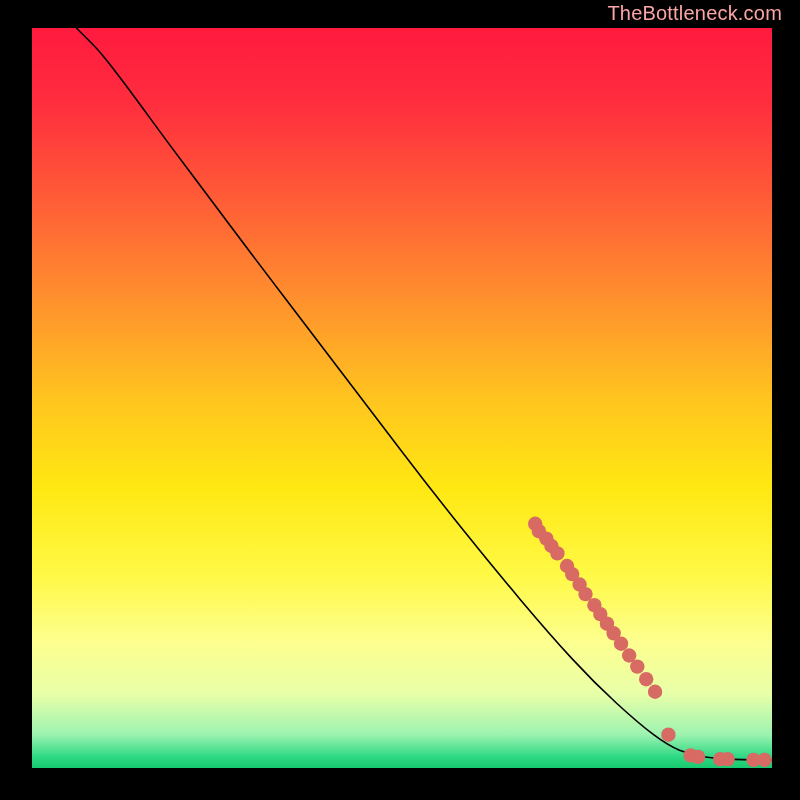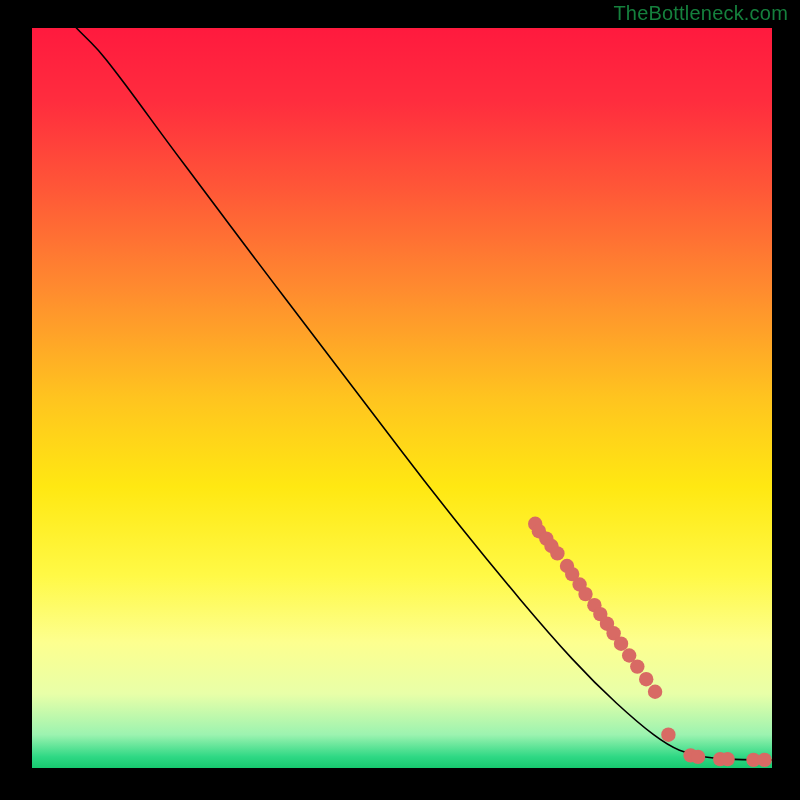--- a/index.html
+++ b/index.html
@@ -13,22 +13,22 @@
   }
   .frame {
     width: 800px;
     height: 800px;
     position: relative;
     background: #000;
   }
   .attribution {
     position: absolute;
     top: 2px;
-    right: 12px;
-    color: #15803d;
+    right: 18px;
+    color: #fca5a5;
     font-size: 20px;
     font-weight: 400;
     letter-spacing: 0.2px;
   }
   .plot-area {
     position: absolute;
     left: 32px;
     top: 28px;
     width: 740px;
     height: 740px;

